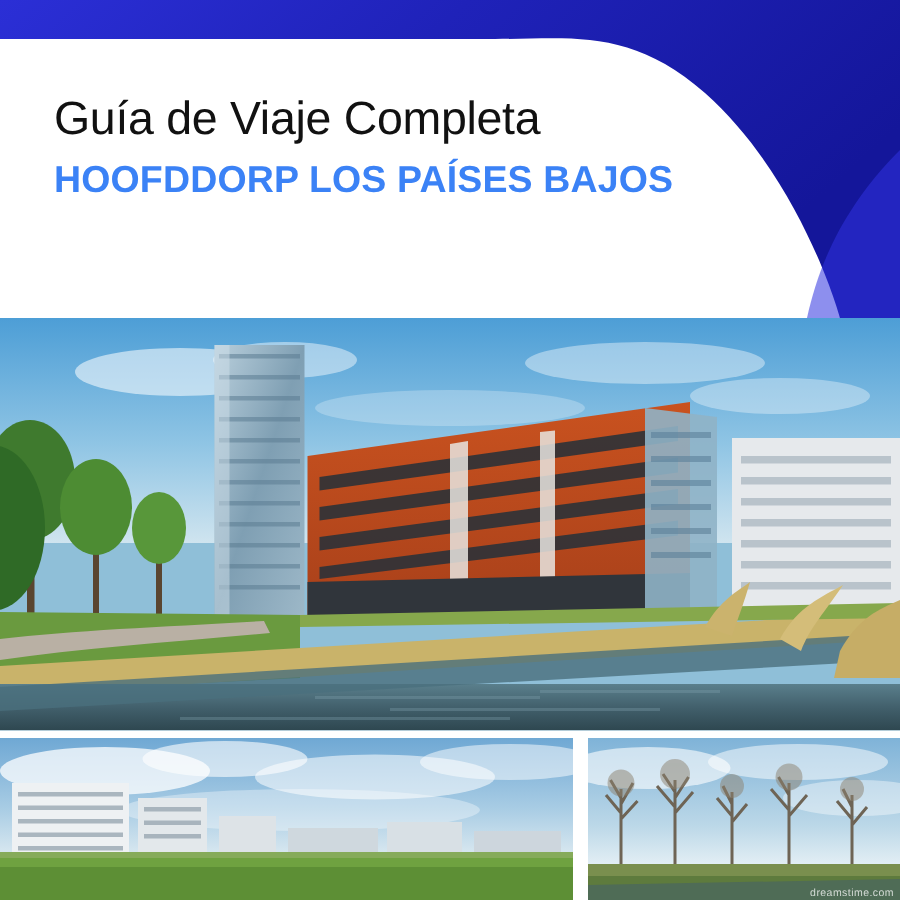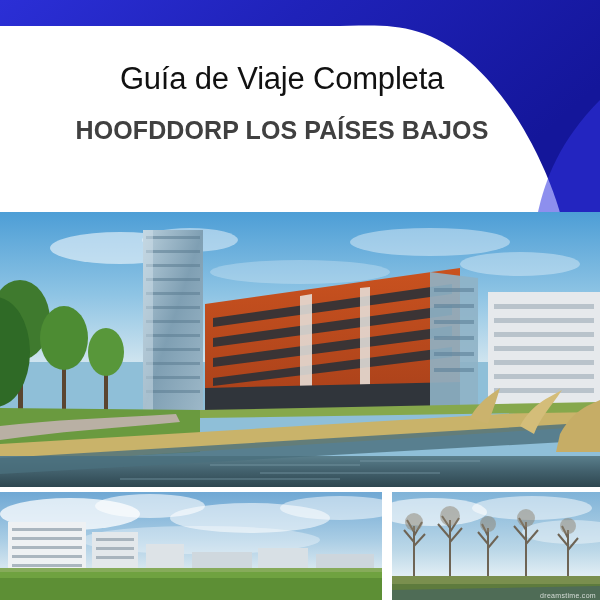--- a/index.html
+++ b/index.html
@@ -42,39 +42,38 @@
     position: absolute;
     left: 22px;
     top: 2px;
     font-size: 15.5px;
     color: #ffffff;
     letter-spacing: 0.2px;
     line-height: 20px;
   }
   .title-block {
     position: absolute;
-    left: 22px;
+    left: 36px;
     top: 60px;
     width: 520px;
-    text-align: center;
   }
   .main-title {
     font-size: 31px;
     color: #111111;
     font-weight: 400;
     line-height: 38px;
     margin: 0 0 6px 0;
     letter-spacing: -0.2px;
   }
   .sub-title {
     font-size: 25px;
-    color: #404040;
+    color: #3b82f6;
     font-weight: bold;
     line-height: 33px;
-    margin: 16px;
+    margin: 0;
     letter-spacing: 0.1px;
   }
 
   
   .hero {
     position: absolute;
     left: 0;
     top: 212px;
     width: 600px;
     height: 275px;

